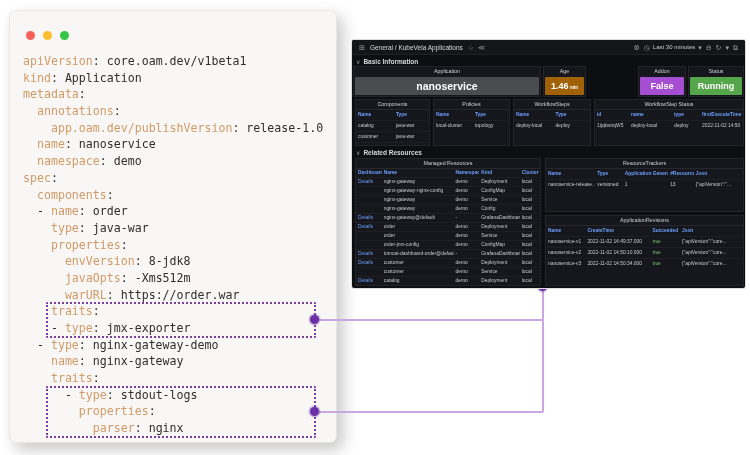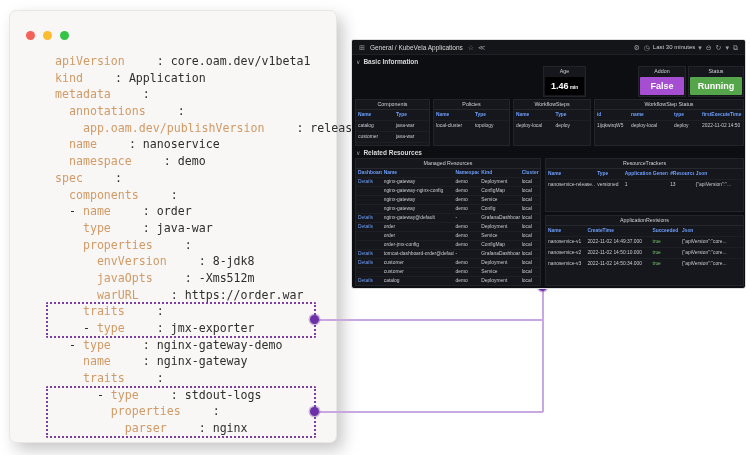--- a/index.html
+++ b/index.html
@@ -10,21 +10,21 @@
   .code-window{position:absolute;left:9px;top:10px;width:328px;height:433px;
     background:#f8f7f5;border:1px solid #e9e7e3;border-radius:7px;
     box-shadow:6px 7px 16px rgba(0,0,0,.22);box-sizing:border-box;}
   .traffic{position:absolute;left:16px;top:20px;display:flex;gap:8px;}
   .tl{width:9px;height:9px;border-radius:50%;}
   .tl.red{background:#f4605a;} .tl.yel{background:#fbbd2e;} .tl.grn{background:#35c544;}
   .code{position:absolute;left:13px;top:42px;font-family:"DejaVu Sans Mono",monospace;
     font-size:11.6px;line-height:16.7px;white-space:pre;color:#2e2e2e;font-weight:500;}
   .cline{height:16.7px;}
   .pk{color:#d19a66;}
-  .pv{color:#2e2e2e;margin-left:32px;}
+  .pv{color:#2e2e2e;}
 
   
   .trait-box{position:absolute;border:2px dotted #7b3fa0;border-radius:2px;box-sizing:border-box;}
   .trait-box.b1{left:36px;top:291px;width:270px;height:36px;}
   .trait-box.b2{left:36px;top:375px;width:270px;height:52px;}
 
   
   .cline-h,.cline-v{position:absolute;background:#c9a7e0;}
   .cl-h1{left:315px;top:319px;width:228px;height:1.5px;}
   .cl-h2{left:315px;top:411px;width:228px;height:1.5px;}
@@ -122,23 +122,29 @@
     <span class="ic">↻</span>
     <span class="ic">▾</span>
     <span class="ic">⧉</span>
   </div>
 
   <div class="gsec s1">
     <span class="caret">∨</span>
     <span>Basic Information</span>
   </div>
 
+  <div class="gpanel stat big st-app">
+    <div class="ptitle">Application</div>
+    <div class="pvalue" style="background: rgb(75, 76, 79);">
+      <span class="vmain">nanoservice</span>
+    </div>
+  </div>
   <div class="gpanel stat st-age">
     <div class="ptitle">Age</div>
-    <div class="pvalue" style="background: #000000;">
+    <div class="pvalue" style="background: #a16207;">
       <span class="vmain">1.46</span>
       <span class="vsuffix">min</span>
     </div>
   </div>
   <div class="gpanel stat st-addon">
     <div class="ptitle">Addon</div>
     <div class="pvalue" style="background: rgb(166, 78, 210);">
       <span class="vmain">False</span>
     </div>
   </div>

